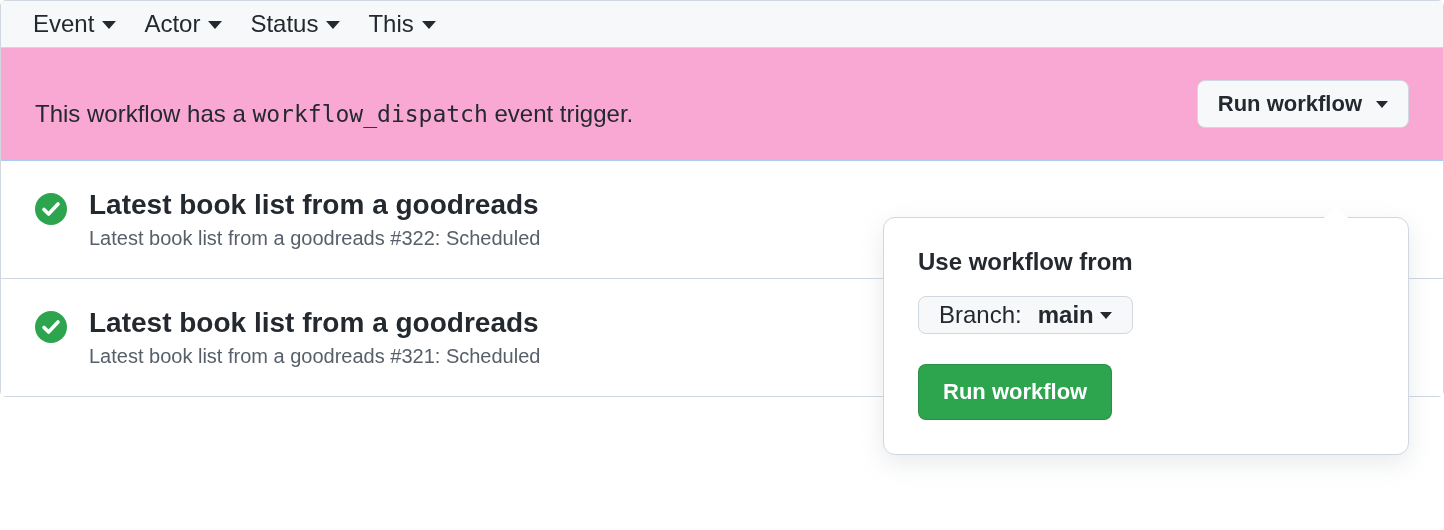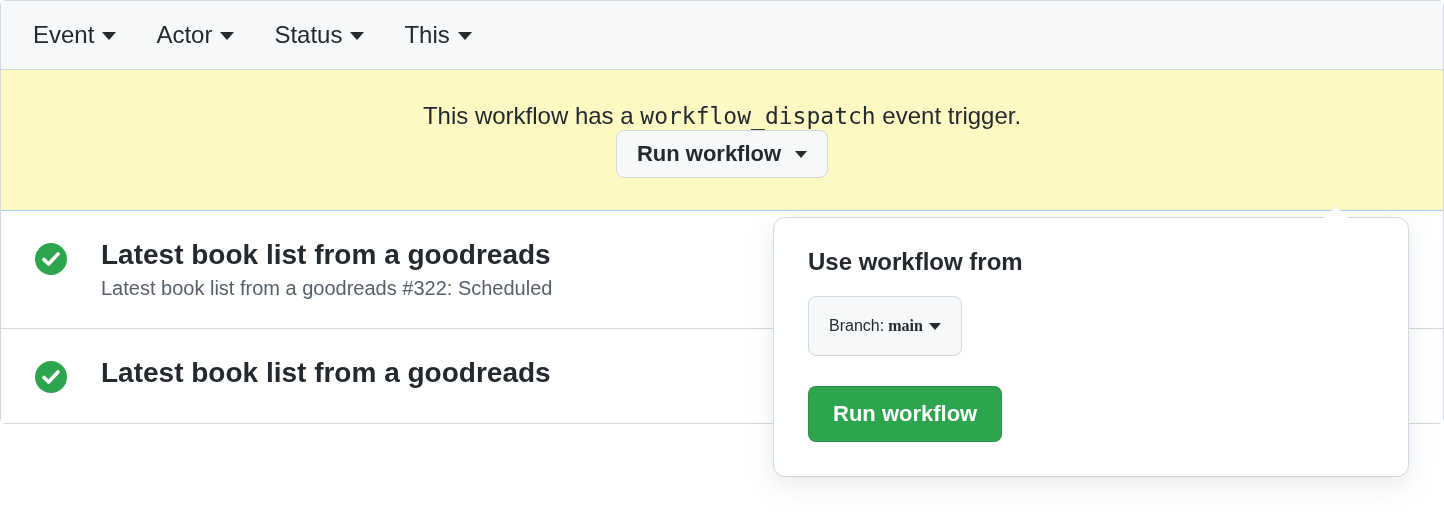--- a/index.html
+++ b/index.html
@@ -13,23 +13,23 @@
       overflow: hidden;
     }
     .container {
       border: 1px solid #d0d7de;
       border-radius: 6px;
       overflow: visible;
       position: relative;
     }
     .filter-bar {
       background: #f6f8fa;
-      padding: 20px 32px;
-      display: flex;
-      gap: 40px;
+      padding: 9px 32px;
+      display: flex;
+      gap: 28px;
       border-bottom: 1px solid #d0d7de;
     }
     .filter-item {
       display: flex;
       align-items: center;
       gap: 8px;
       font-size: 24px;
       color: #24292f;
       cursor: pointer;
     }
@@ -45,28 +45,27 @@
       width: 0;
       height: 0;
       border-left: 6px solid transparent;
       border-right: 6px solid transparent;
       border-top: 7px solid #24292f;
       display: inline-block;
       margin-left: 6px;
       vertical-align: middle;
     }
     .dispatch-banner {
-      background: #fef9c3;
+      background: #f9a8d4;
       border-bottom: 1px solid #a6cef3;
       padding: 32px 34px;
       display: flex;
-      align-items: center;
+      align-items: flex-end;
       justify-content: space-between;
       position: relative;
-      flex-direction: column;
     }
     .dispatch-text {
       font-size: 24px;
       color: #24292f;
     }
     .code-text {
       font-family: ui-monospace, SFMono-Regular, "SF Mono", Menlo, Consolas, monospace;
       font-size: 23px;
     }
     .run-workflow-btn {
@@ -83,21 +82,21 @@
       cursor: pointer;
     }
     .run-list {
       background: #ffffff;
     }
     .run-item {
       padding: 28px 34px;
       border-bottom: 1px solid #d0d7de;
       display: flex;
       align-items: flex-start;
-      gap: 34px;
+      gap: 22px;
       position: relative;
     }
     .run-item:last-child {
       border-bottom: none;
     }
     .status-icon {
       width: 32px;
       height: 32px;
       flex-shrink: 0;
       margin-top: 4px;
@@ -125,21 +124,21 @@
       display: flex;
       align-items: center;
       gap: 8px;
       color: #57606a;
       font-size: 24px;
     }
     .popover {
       position: absolute;
       top: 216px;
       right: 34px;
-      width: 636px;
+      width: 526px;
       background: #ffffff;
       border: 1px solid #d0d7de;
       border-radius: 12px;
       box-shadow: 0 8px 24px rgba(140, 149, 159, 0.2);
       padding: 30px 34px 34px 34px;
       z-index: 10;
     }
     .popover::before {
       content: '';
       position: absolute;
@@ -156,30 +155,29 @@
       font-weight: 700;
       color: #24292f;
       margin-bottom: 20px;
     }
     .branch-selector {
       display: inline-flex;
       align-items: center;
       background: #f6f8fa;
       border: 1px solid #d0d7de;
       border-radius: 8px;
-      padding: 20px 20px;
-      font-size: 16px;
+      padding: 4px 20px;
+      font-size: 24px;
       color: #24292f;
       cursor: pointer;
       margin-bottom: 30px;
     }
     .branch-name {
       font-weight: 600;
-      margin-left: 4px;
-      font-family: Liberation Serif, serif;
+      margin-left: 16px;
     }
     .run-workflow-submit {
       background: #2da44e;
       border: 1px solid rgba(27, 31, 36, 0.15);
       border-radius: 8px;
       padding: 14px 24px;
       font-size: 22px;
       font-weight: 600;
       color: #ffffff;
       cursor: pointer;
@@ -237,20 +235,24 @@
       </div>
     </div>
 
     <div class="run-item">
       <svg class="status-icon" viewBox="0 0 16 16">
         <circle cx="8" cy="8" r="8" fill="#2da44e"></circle>
         <path d="M4.5 8.2 L6.8 10.5 L11.5 5.5" stroke="#ffffff" stroke-width="1.8" fill="none" stroke-linecap="round" stroke-linejoin="round"></path>
       </svg>
       <div class="run-content">
         <div class="run-title">Latest book list from a goodreads</div>
+        <div class="run-subtitle">
+          <span class="run-subtitle-name">Latest book list from a goodreads</span>
+          <span>#321</span><span>: Scheduled</span>
+        </div>
       </div>
       <div class="duration">
         <svg class="stopwatch-icon" viewBox="0 0 16 16" fill="none" stroke="#57606a" stroke-width="1.5">
           <circle cx="8" cy="9" r="5.5"></circle>
           <path d="M8 9 L8 5.5" stroke-linecap="round"></path>
           <path d="M6 1.5 L10 1.5" stroke-linecap="round"></path>
           <path d="M12.5 4 L13.5 3" stroke-linecap="round"></path>
         </svg>
         <span>18s</span>
       </div>

